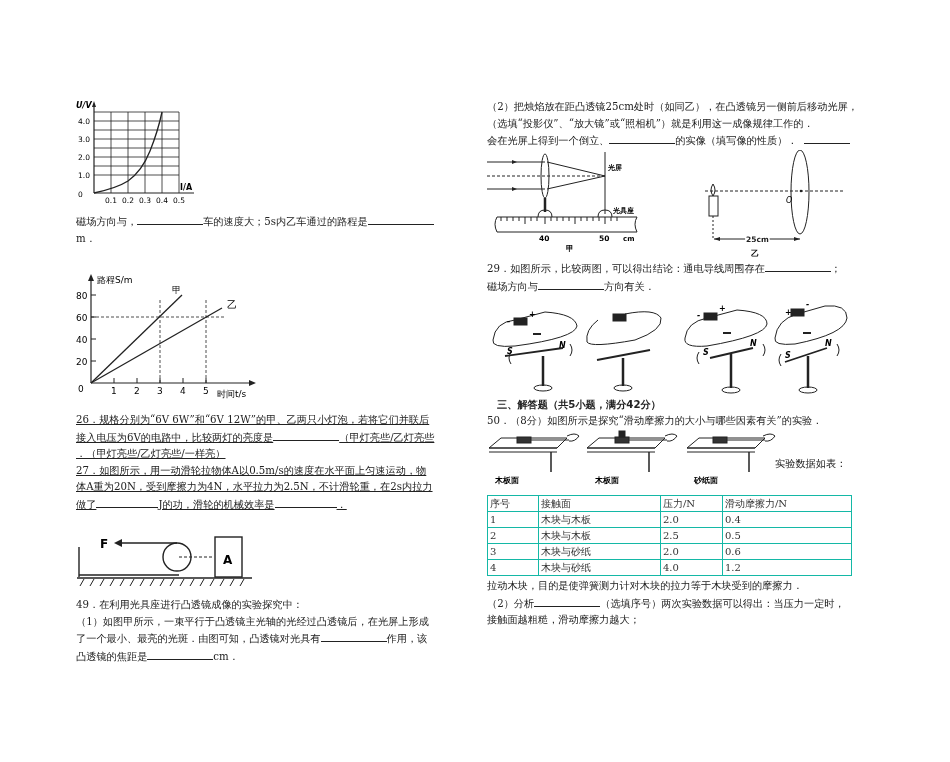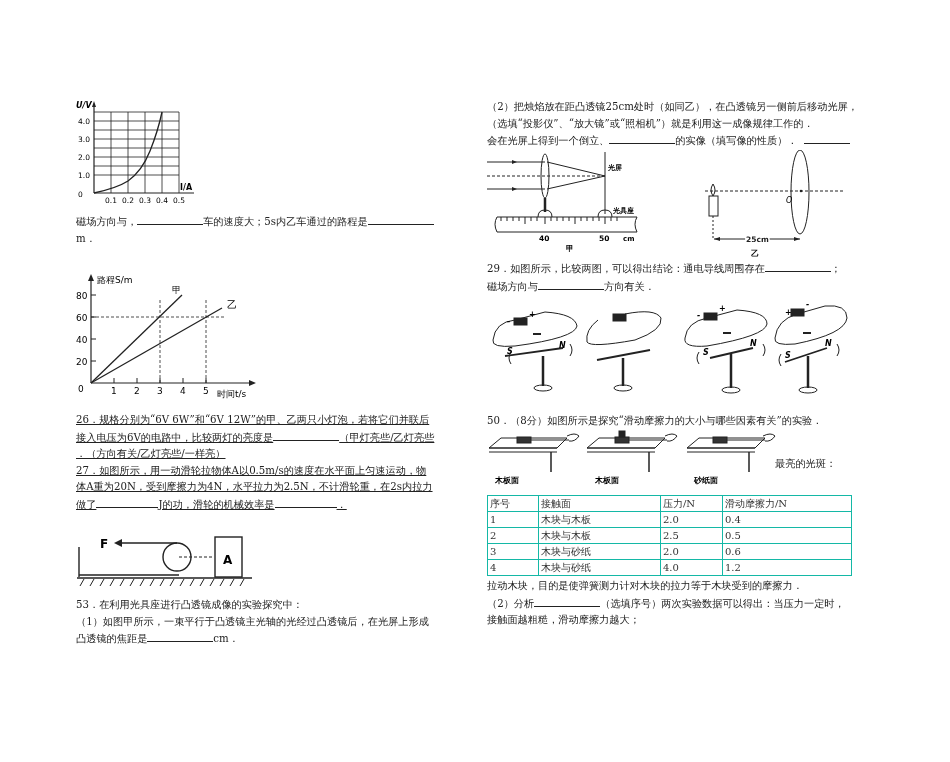--- a/index.html
+++ b/index.html
@@ -99,21 +99,21 @@
     <text x="39" y="124" font-size="9">1</text>
     <text x="62" y="124" font-size="9">2</text>
     <text x="85" y="124" font-size="9">3</text>
     <text x="108" y="124" font-size="9">4</text>
     <text x="131" y="124" font-size="9">5</text>
   </svg>
 
   <div class="col" style="left:76px;top:412px;width:400px;text-decoration:underline;">
     <p class="p">26．规格分别为“6V 6W”和“6V 12W”的甲、乙两只小灯泡，若将它们并联后</p>
     <p class="p"><span>接入电压为6V的电路中，比较两灯的亮度是</span><span class="blank" style="width:66px"></span><span>（甲灯亮些/乙灯亮些</span></p>
-    <p class="p">．（方向有关/乙灯亮些/一样亮）</p>
+    <p class="p">．（甲灯亮些/乙灯亮些/一样亮）</p>
     <p class="p">27．如图所示，用一动滑轮拉物体A以0.5m/s的速度在水平面上匀速运动，物</p>
     <p class="p">体A重为20N，受到摩擦力为4N，水平拉力为2.5N，不计滑轮重，在2s内拉力</p>
     <p class="p"><span>做了</span><span class="blank" style="width:62px"></span><span>J的功，滑轮的机械效率是</span><span class="blank" style="width:62px"></span><span>．</span></p>
   </div>
 
   <svg class="fig" style="left:74px;top:532px;" width="190" height="55" viewBox="0 0 190 55">
     <g stroke="#222" fill="none" stroke-width="1.4">
       <line x1="5" y1="15" x2="5" y2="45"></line>
       <line x1="5" y1="43" x2="105" y2="43"></line>
       <circle cx="103" cy="25" r="14"></circle>
@@ -140,22 +140,23 @@
         <line x1="150" y1="47" x2="146" y2="54"></line>
       <line x1="160" y1="47" x2="156" y2="54"></line>
         <line x1="170" y1="47" x2="166" y2="54"></line>
     </g>
     <polygon points="40,11 48,7 48,15" fill="#222"></polygon>
     <text x="26" y="16" font-size="12" font-weight="bold">F</text>
     <text x="149" y="32" font-size="12" font-weight="bold">A</text>
   </svg>
 
   <div class="col" style="left:76px;top:597px;width:400px;">
-    <p class="p">53．在利用光具座进行凸透镜成像的实验探究中：</p>
+    <p class="p">49．在利用光具座进行凸透镜成像的实验探究中：</p>
     <p class="p">（1）如图甲所示，一束平行于凸透镜主光轴的光经过凸透镜后，在光屏上形成</p>
+    <p class="p"><span>了一个最小、最亮的光斑．由图可知，凸透镜对光具有</span><span class="blank" style="width:66px"></span><span>作用，该</span></p>
     <p class="p"><span>凸透镜的焦距是</span><span class="blank" style="width:66px"></span><span>cm．</span></p>
   </div>
 
   <div class="col" style="left:487px;top:99px;width:395px;">
     <p class="p">（2）把烛焰放在距凸透镜25cm处时（如同乙），在凸透镜另一侧前后移动光屏，</p>
     <p class="p">（选填“投影仪”、“放大镜”或“照相机”）就是利用这一成像规律工作的．</p>
     <p class="p"><span>会在光屏上得到一个倒立、</span><span class="blank" style="width:66px"></span><span>的实像（填写像的性质）．</span><span class="blank" style="width:46px;margin-left:6px"></span></p>
   </div>
 
   <svg class="fig" style="left:487px;top:152px;" width="160" height="100" viewBox="0 0 160 100">
@@ -273,20 +274,23 @@
       <text x="340" y="46">N</text>
       <text x="22" y="24">-</text>
       <text x="44" y="17">+</text>
       <text x="212" y="18">-</text>
       <text x="234" y="11">+</text>
       <text x="300" y="15">+</text>
       <text x="321" y="7">-</text>
     </g>
   </svg>
 
+  <div class="col" style="left:497px;top:397px;width:380px;">
+    <p class="p sec-title">三、解答题（共5小题，满分42分）</p>
+  </div>
   <div class="col" style="left:487px;top:413px;width:395px;">
     <p class="p">50．（8分）如图所示是探究“滑动摩擦力的大小与哪些因素有关”的实验．</p>
   </div>
 
   <svg class="fig" style="left:487px;top:430px;" width="290" height="60" viewBox="0 0 290 60">
     <g stroke="#222" fill="none" stroke-width="1">
 
       <path d="M2,18 L14,8 L80,8 L70,18 Z"></path>
       <line x1="2" y1="18" x2="70" y2="18"></line>
         <line x1="2" y1="22" x2="70" y2="22"></line>
@@ -312,21 +316,21 @@
       <line x1="240" y1="10" x2="278" y2="10"></line>
       <path d="M276,6 Q284,2 288,6 Q284,12 278,11"></path>
     </g>
     <g font-size="8" font-weight="bold">
       <text x="8" y="53">木板面</text>
       <text x="108" y="53">木板面</text>
       <text x="207" y="53">砂纸面</text>
     </g>
   </svg>
   <div class="col" style="left:775px;top:456px;width:110px;">
-    <p class="p">最亮的光斑：</p>
+    <p class="p">实验数据如表：</p>
   </div>
 
   <table class="data">
     <colgroup>
         <col style="width:51px">
         <col style="width:122px">
         <col style="width:62px">
         <col>
       </colgroup>
     <tbody>

